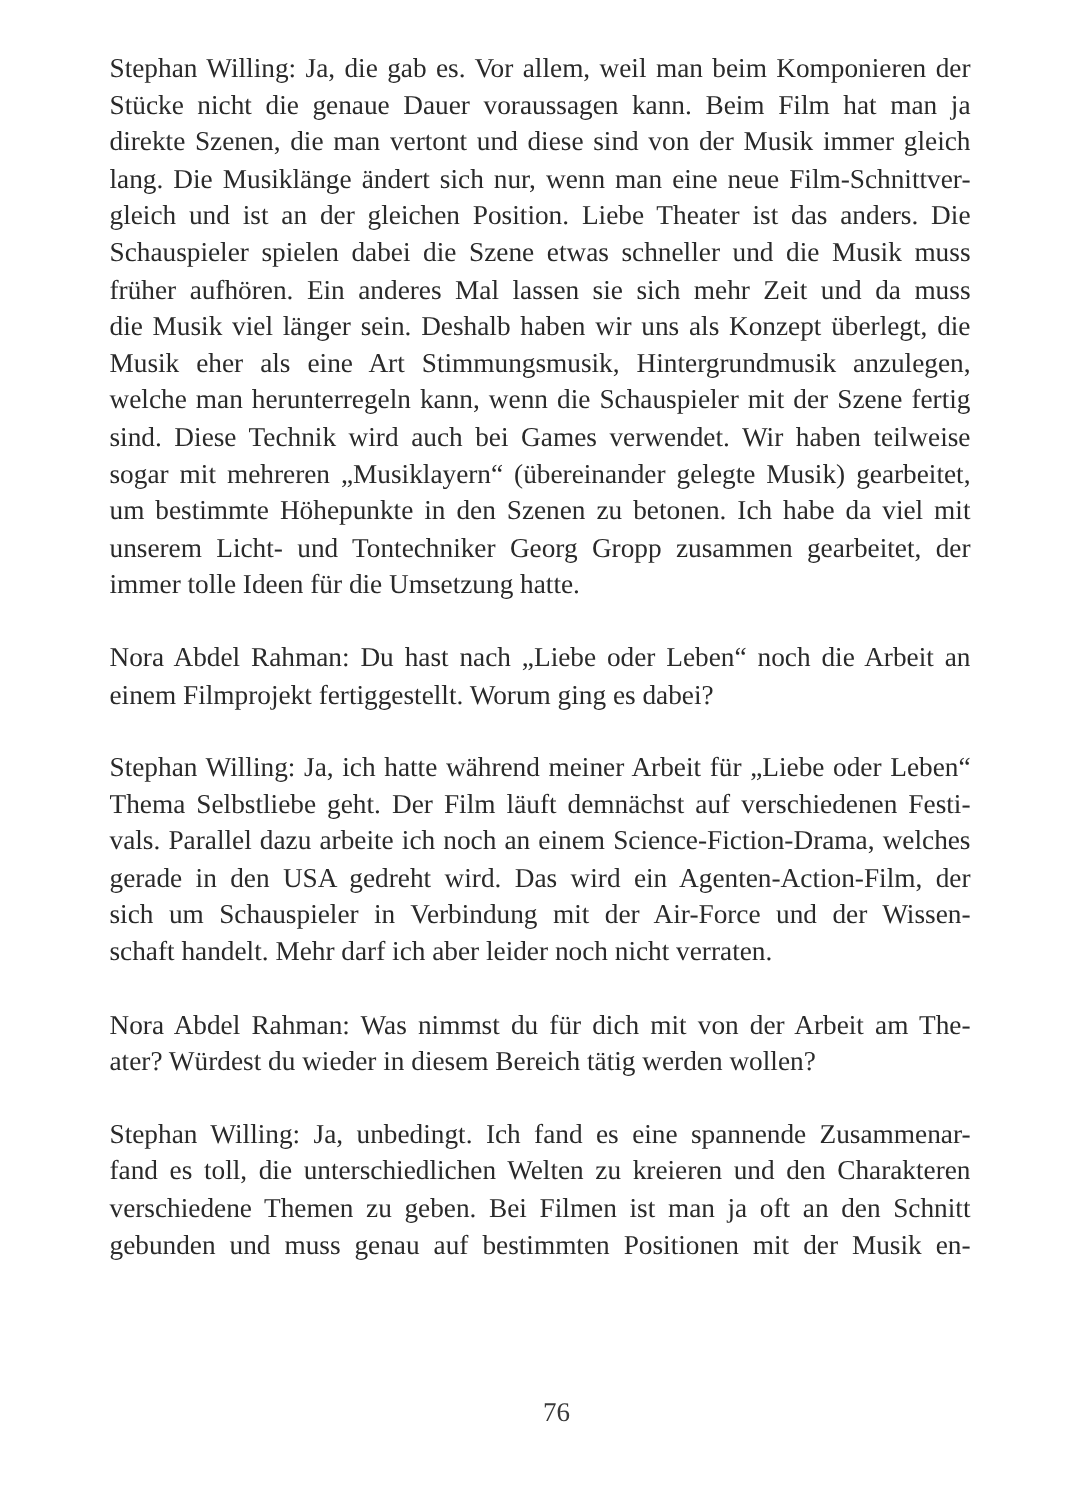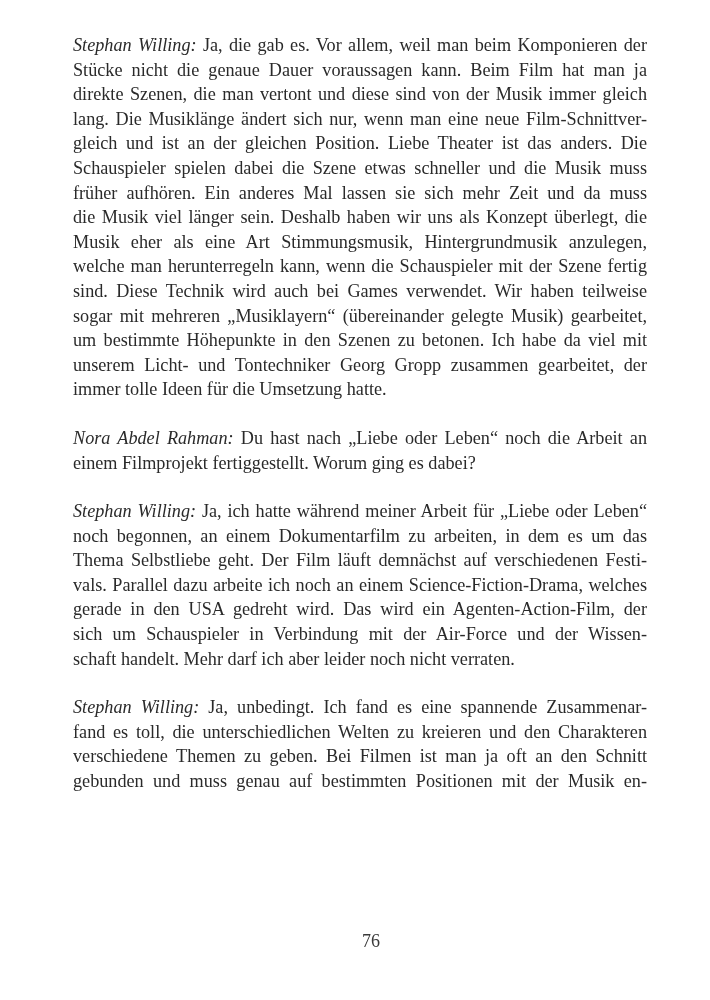--- a/index.html
+++ b/index.html
@@ -22,21 +22,20 @@
       width: 574px;
     }
     .para {
       margin: 0 0 24px 0;
       font-size: 18.2px;
       line-height: 24.6px;
       text-align: justify;
       hyphens: manual;
     }
     .speaker {
-      font-style: italic;
     }
     .line {
       display: block;
       text-align: justify;
       text-align-last: justify;
       white-space: nowrap;
       overflow: visible;
     }
     .line.last {
       text-align-last: left;
@@ -74,28 +73,31 @@
     <span class="line last">immer tolle Ideen für die Umsetzung hatte.</span>
   </p>
 
   <p class="para">
     <span class="line"><span class="speaker">Nora Abdel Rahman:</span><span> Du hast nach „Liebe oder Leben“ noch die Arbeit an</span></span>
     <span class="line last">einem Filmprojekt fertiggestellt. Worum ging es dabei?</span>
   </p>
 
   <p class="para">
     <span class="line"><span class="speaker">Stephan Willing:</span><span> Ja, ich hatte während meiner Arbeit für „Liebe oder Leben“</span></span>
-    <span class="line">noch begonnen, an einem Dokumentarfilm zu arbeiten, in dem es um das</span>
     <span class="line">Thema Selbstliebe geht. Der Film läuft demnächst auf verschiedenen Festi-</span>
     <span class="line">vals. Parallel dazu arbeite ich noch an einem Science-Fiction-Drama, welches</span>
     <span class="line">gerade in den USA gedreht wird. Das wird ein Agenten-Action-Film, der</span>
     <span class="line">sich um Schauspieler in Verbindung mit der Air-Force und der Wissen-</span>
     <span class="line last">schaft handelt. Mehr darf ich aber leider noch nicht verraten.</span>
   </p>
 
+  <p class="para">
+    <span class="line"><span class="speaker">Nora Abdel Rahman:</span><span> Was nimmst du für dich mit von der Arbeit am The-</span></span>
+    <span class="line last">ater? Würdest du wieder in diesem Bereich tätig werden wollen?</span>
+  </p>
 
   <p class="para">
     <span class="line"><span class="speaker">Stephan Willing:</span><span> Ja, unbedingt. Ich fand es eine spannende Zusammenar-</span></span>
     <span class="line">fand es toll, die unterschiedlichen Welten zu kreieren und den Charakteren</span>
     <span class="line">verschiedene Themen zu geben. Bei Filmen ist man ja oft an den Schnitt</span>
     <span class="line">gebunden und muss genau auf bestimmten Positionen mit der Musik en-</span>
   </p>
 
 </div>
 

